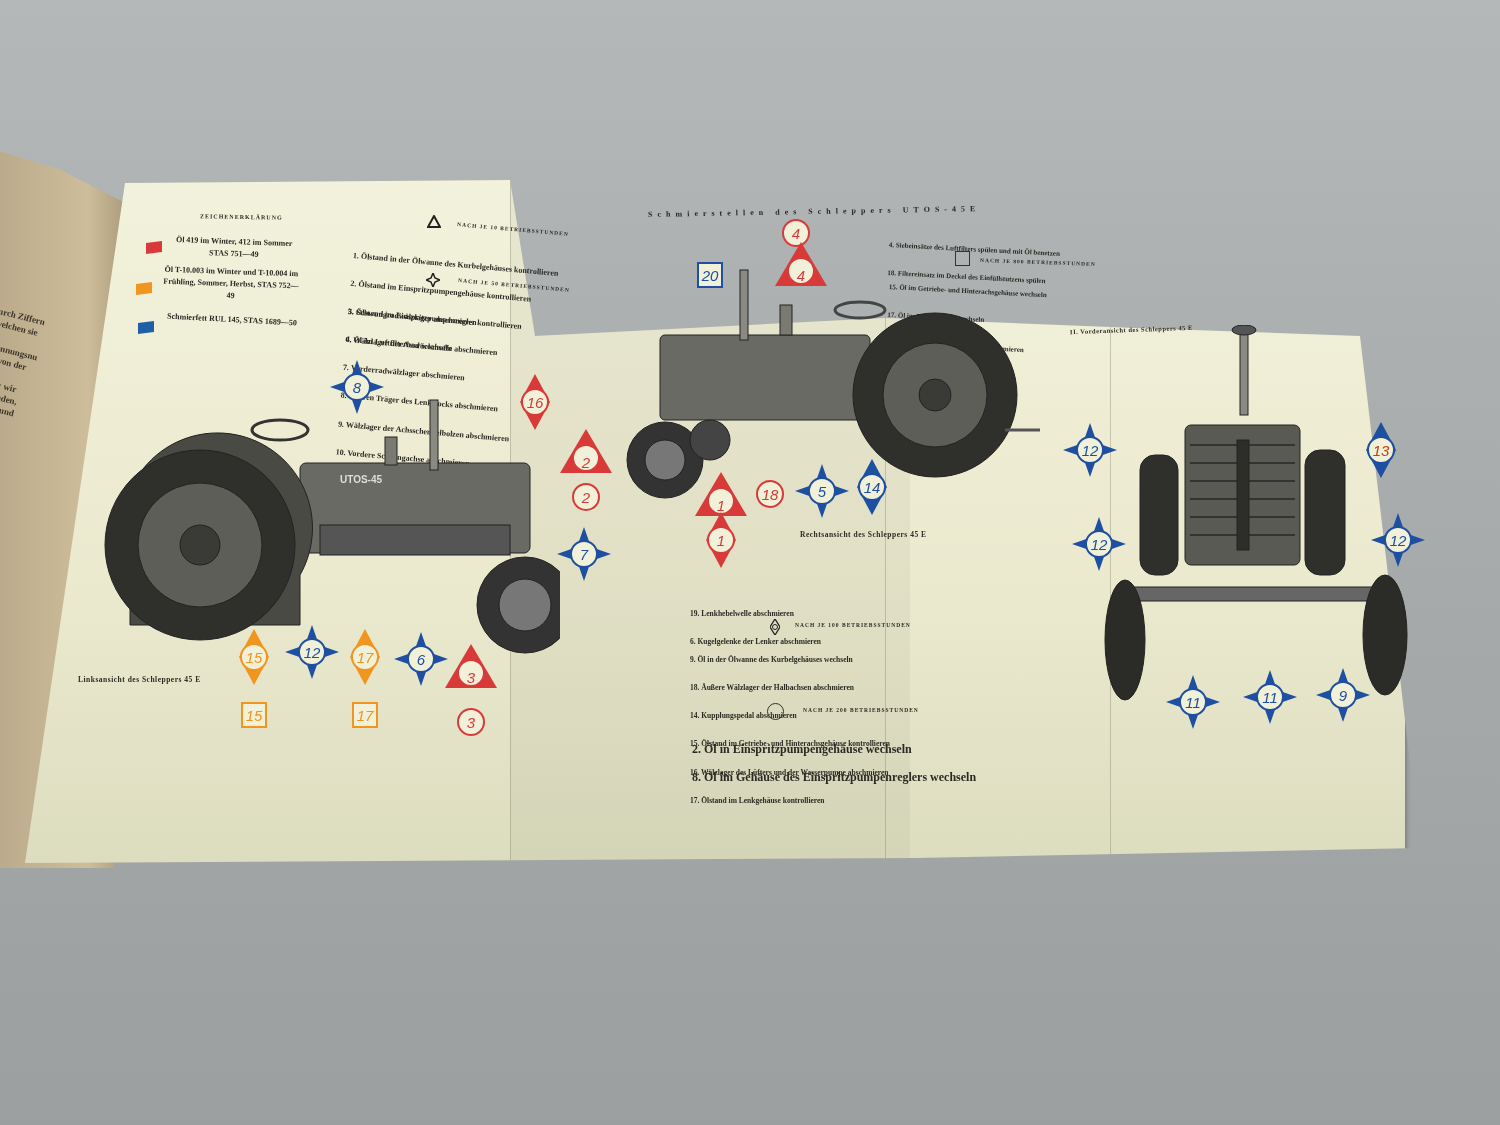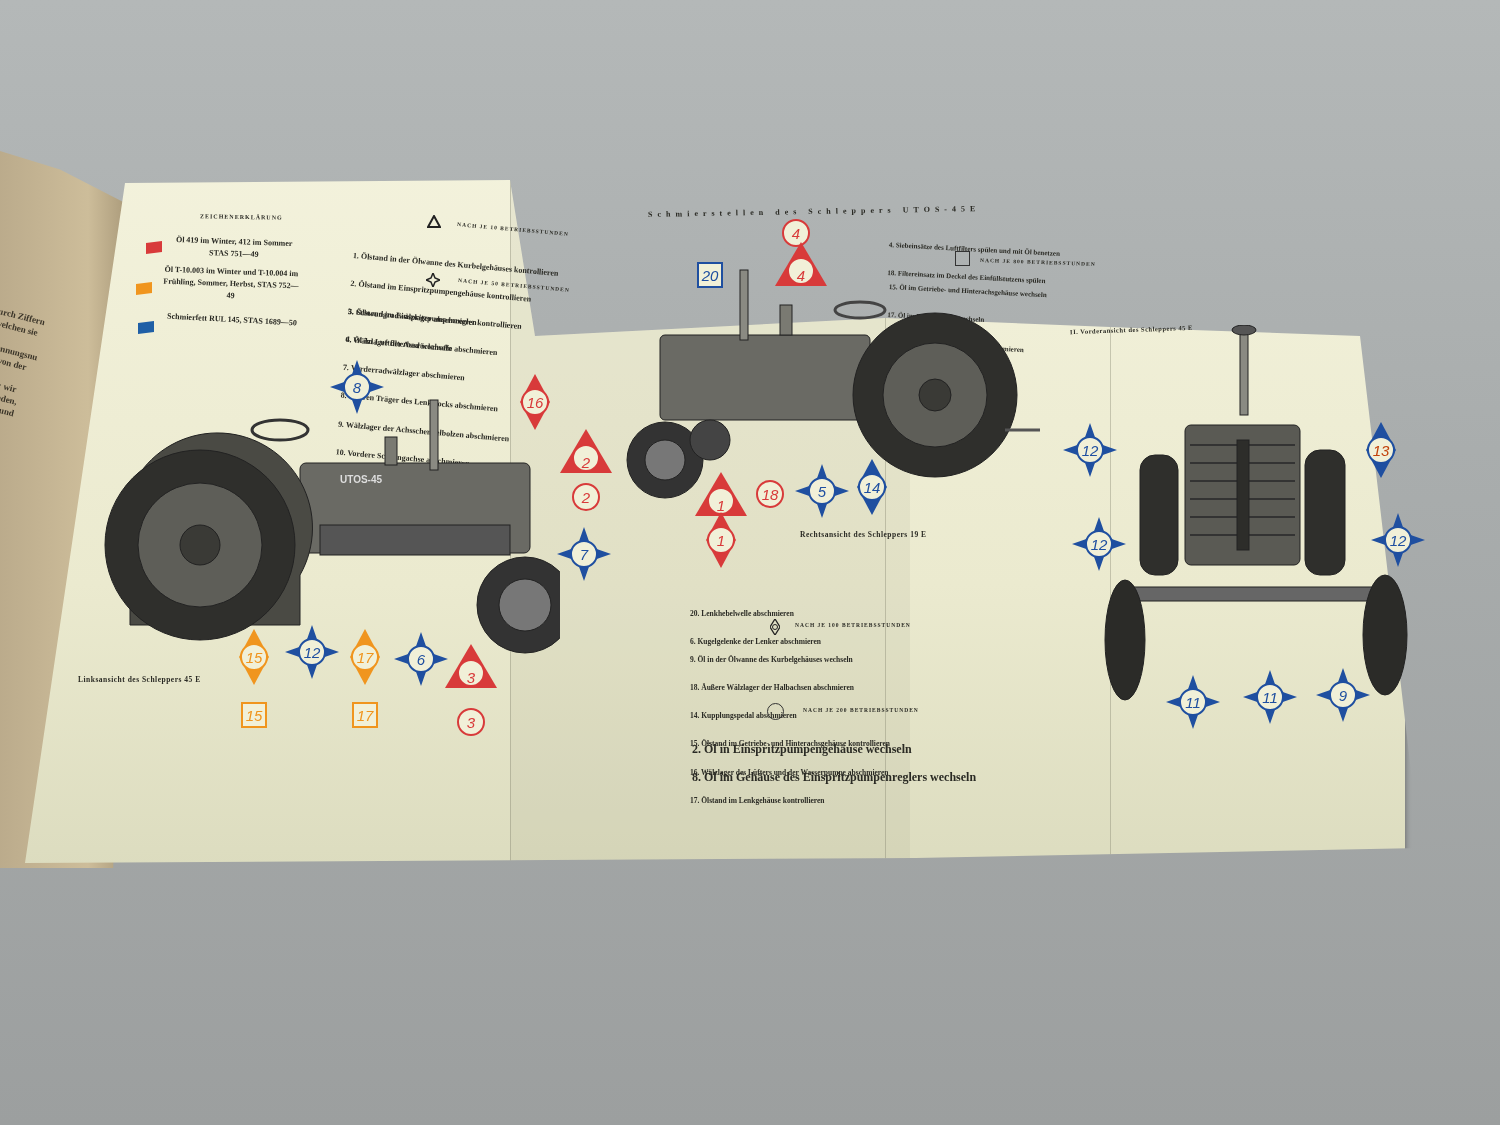--- a/index.html
+++ b/index.html
@@ -120,21 +120,21 @@
 </div>
 <div class="abs" style="left:955px;top:251px;width:13px;height:13px;border:1.5px solid #333;"></div>
 <div class="abs hdr" style="left:980px;top:259px;transform:rotate(2deg);">NACH JE 800 BETRIEBSSTUNDEN</div>
 <div class="abs list" style="left:890px;top:264px;transform:rotate(3deg);transform-origin:left top;font-size:7px;">
   <div>15. Öl im Getriebe- und Hinterachsgehäuse wechseln</div>
   <div>17. Öl im Lenkgehäuse wechseln</div>
   <div>19. Wälzlager der Lichtmaschine abschmieren</div>
 </div>
 
 <div class="abs list" style="left:690px;top:590px;font-size:7.5px;">
-  <div>20. Lenkhebelwelle abschmieren</div>
+  <div>19. Lenkhebelwelle abschmieren</div>
   <div>6. Kugelgelenke der Lenker abschmieren</div>
 </div>
 <div class="abs" style="left:770px;top:619px;">
   <svg width="10" height="16">
       <polygon points="5,0 10,8 5,16 0,8" fill="none" stroke="#222" stroke-width="1.3"></polygon>
       <circle cx="5" cy="8" r="2.5" fill="none" stroke="#222"></circle>
     </svg>
 </div>
 <div class="abs hdr" style="left:795px;top:622px;">NACH JE 100 BETRIEBSSTUNDEN</div>
 <div class="abs list" style="left:690px;top:636px;font-size:7.5px;">
@@ -146,21 +146,21 @@
   <div>17. Ölstand im Lenkgehäuse kontrollieren</div>
 </div>
 <div class="abs" style="left:767px;top:703px;width:15px;height:15px;border:1.5px solid #333;border-radius:50%;"></div>
 <div class="abs hdr" style="left:803px;top:707px;">NACH JE 200 BETRIEBSSTUNDEN</div>
 <div class="abs list" style="left:692px;top:726px;font-size:12px;">
   <div>2. Öl in Einspritzpumpengehäuse wechseln</div>
   <div>8. Öl im Gehäuse des Einspritzpumpenreglers wechseln</div>
 </div>
 
 <div class="abs caption" style="left:78px;top:675px;">Linksansicht des Schleppers 45 E</div>
-<div class="abs caption" style="left:800px;top:530px;">Rechtsansicht des Schleppers 19 E</div>
+<div class="abs caption" style="left:800px;top:530px;">Rechtsansicht des Schleppers 45 E</div>
 <div class="abs caption" style="left:1070px;top:326px;transform:rotate(-2deg);font-size:6.5px;">II. Vorderansicht des Schleppers 45 E</div>
 
 <svg class="photo" style="left:100px;top:385px;" width="460" height="290">
   <g fill="#3c3c3a" stroke="#222">
     <rect x="200" y="78" width="230" height="90" rx="6" fill="#6a6a64"></rect>
     <rect x="330" y="15" width="8" height="70" fill="#8a8a82"></rect>
     <rect x="285" y="52" width="12" height="28" fill="#7a7a72"></rect>
     <path d="M30,180 A95,95 0 1 1 200,190 L200,240 L30,240Z" fill="#4a4a44"></path>
     <circle cx="100" cy="160" r="95" fill="#2f2f2c"></circle>
     <circle cx="100" cy="160" r="62" fill="#5e5e58"></circle>

